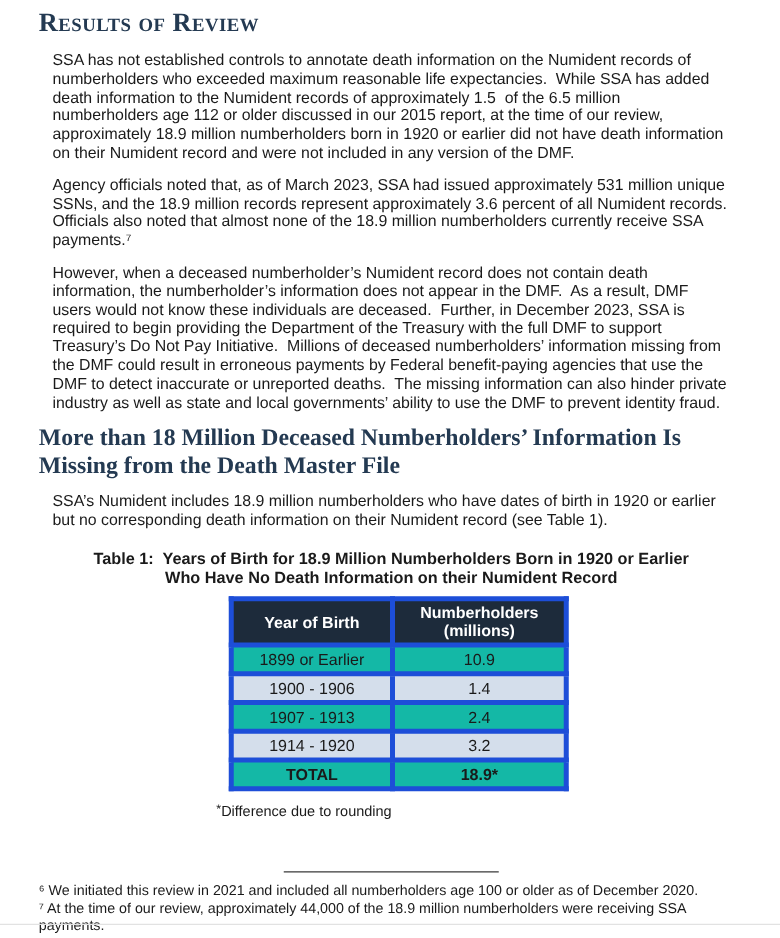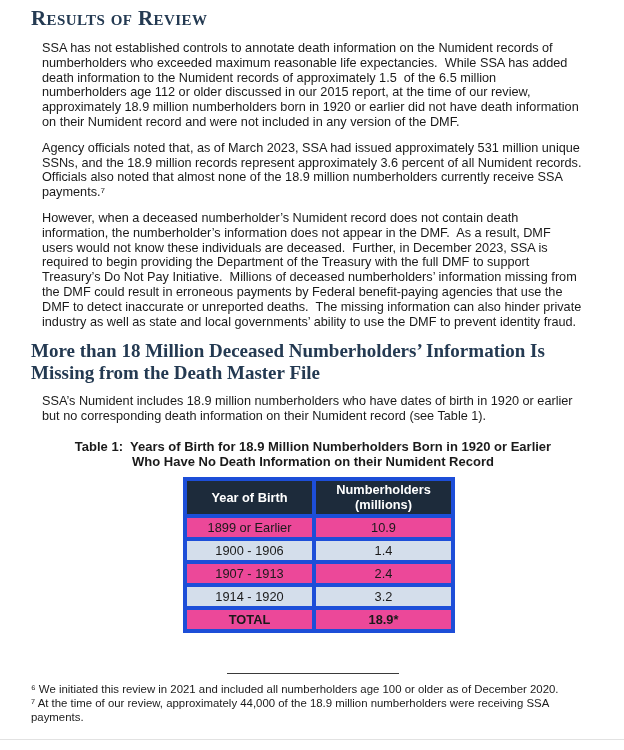--- a/index.html
+++ b/index.html
@@ -74,21 +74,21 @@
     line-height: 15px;
     white-space: pre-line;
     vertical-align: middle;
   }
   table.t1 thead th.col-year { width: 117px; }
   table.t1 thead th.col-num  { width: 127px; border-left: 1px solid #9aa3b0; }
   table.t1 tbody td {
     font-size: 12.8px;
     height: 19px;
     line-height: 19px;
-    background: #ec4899;
+    background: #14b8a6;
   }
   table.t1 tbody tr.alt td { background: #d4deeb; }
   table.t1 tbody tr.total td { font-weight: bold; }
   .table-footnote {
     margin: 10px 0 0 142px;
     font-size: 11.6px;
     line-height: 14px;
   }
   .table-footnote sup {
     font-size: 10px;
@@ -179,20 +179,21 @@
         <td>1914 - 1920</td>
         <td>3.2</td>
       </tr>
       <tr class="total">
         <td>TOTAL</td>
         <td>18.9*</td>
       </tr>
     </tbody>
   </table>
 
+  <div class="table-footnote"><sup>*</sup><span>Difference due to rounding</span></div>
 
   <hr class="footnote-rule">
 
   <p class="footnote mt-fn6">⁶ We initiated this review in 2021 and included all numberholders age 100 or older as of December 2020.</p>
 
   <p class="footnote mt-fn7">⁷ At the time of our review, approximately 44,000 of the 18.9 million numberholders were receiving SSA payments.</p>
 
   <div class="bottom-edge-line"></div>
 
 </div>

